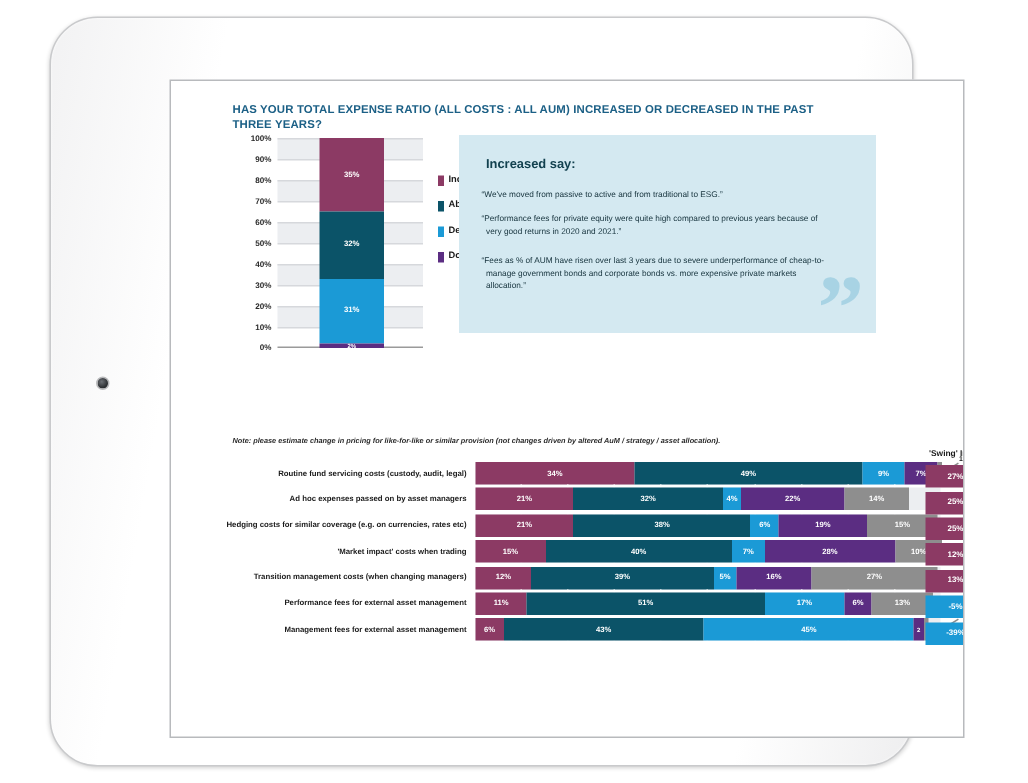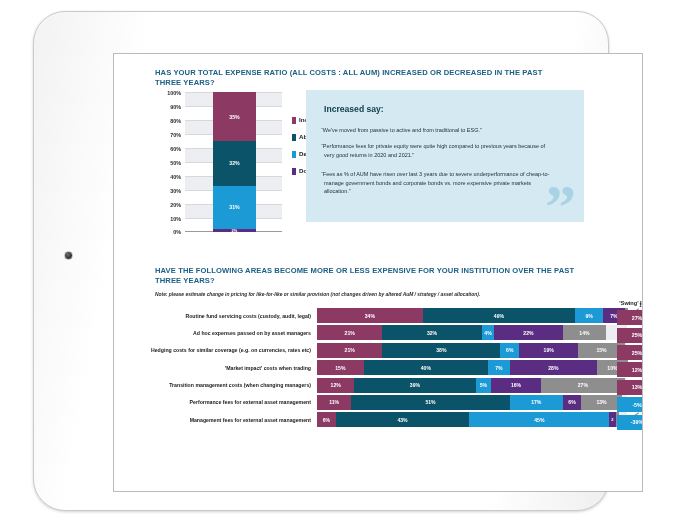--- a/index.html
+++ b/index.html
@@ -250,21 +250,20 @@
       </div>
 
       <div id="investors-box">
         <div id="investors-title">Increased say:</div>
         <div class="quote" id="quote-0">“We've moved from passive to active and from traditional to ESG.”</div>
         <div class="quote" id="quote-1">“Performance fees for private equity were quite high compared to previous years because of very good returns in 2020 and 2021.”</div>
         <div class="quote" id="quote-2">“Fees as % of AUM have risen over last 3 years due to severe underperformance of cheap-to-manage government bonds and corporate bonds vs. more expensive private markets allocation.”</div>
         <div id="quote-mark">”</div>
       </div>
 
-      <div class="section-title" id="q2-title">HAVE THE FOLLOWING AREAS BECOME MORE OR LESS EXPENSIVE FOR YOUR INSTITUTION OVER THE PAST THREE YEARS?</div>
       <div id="q2-note">Note: please estimate change in pricing for like-for-like or similar provision (not changes driven by altered AuM / strategy / asset allocation).</div>
 
       <div id="chart2">
           <div class="c2-row">
             <div class="c2-label">Routine fund servicing costs (custody, audit, legal)</div>
             <div class="c2-track">
               <div class="c2-gridlines">
                 <div class="c2-gridline"></div>
                 <div class="c2-gridline"></div>
                 <div class="c2-gridline"></div>

